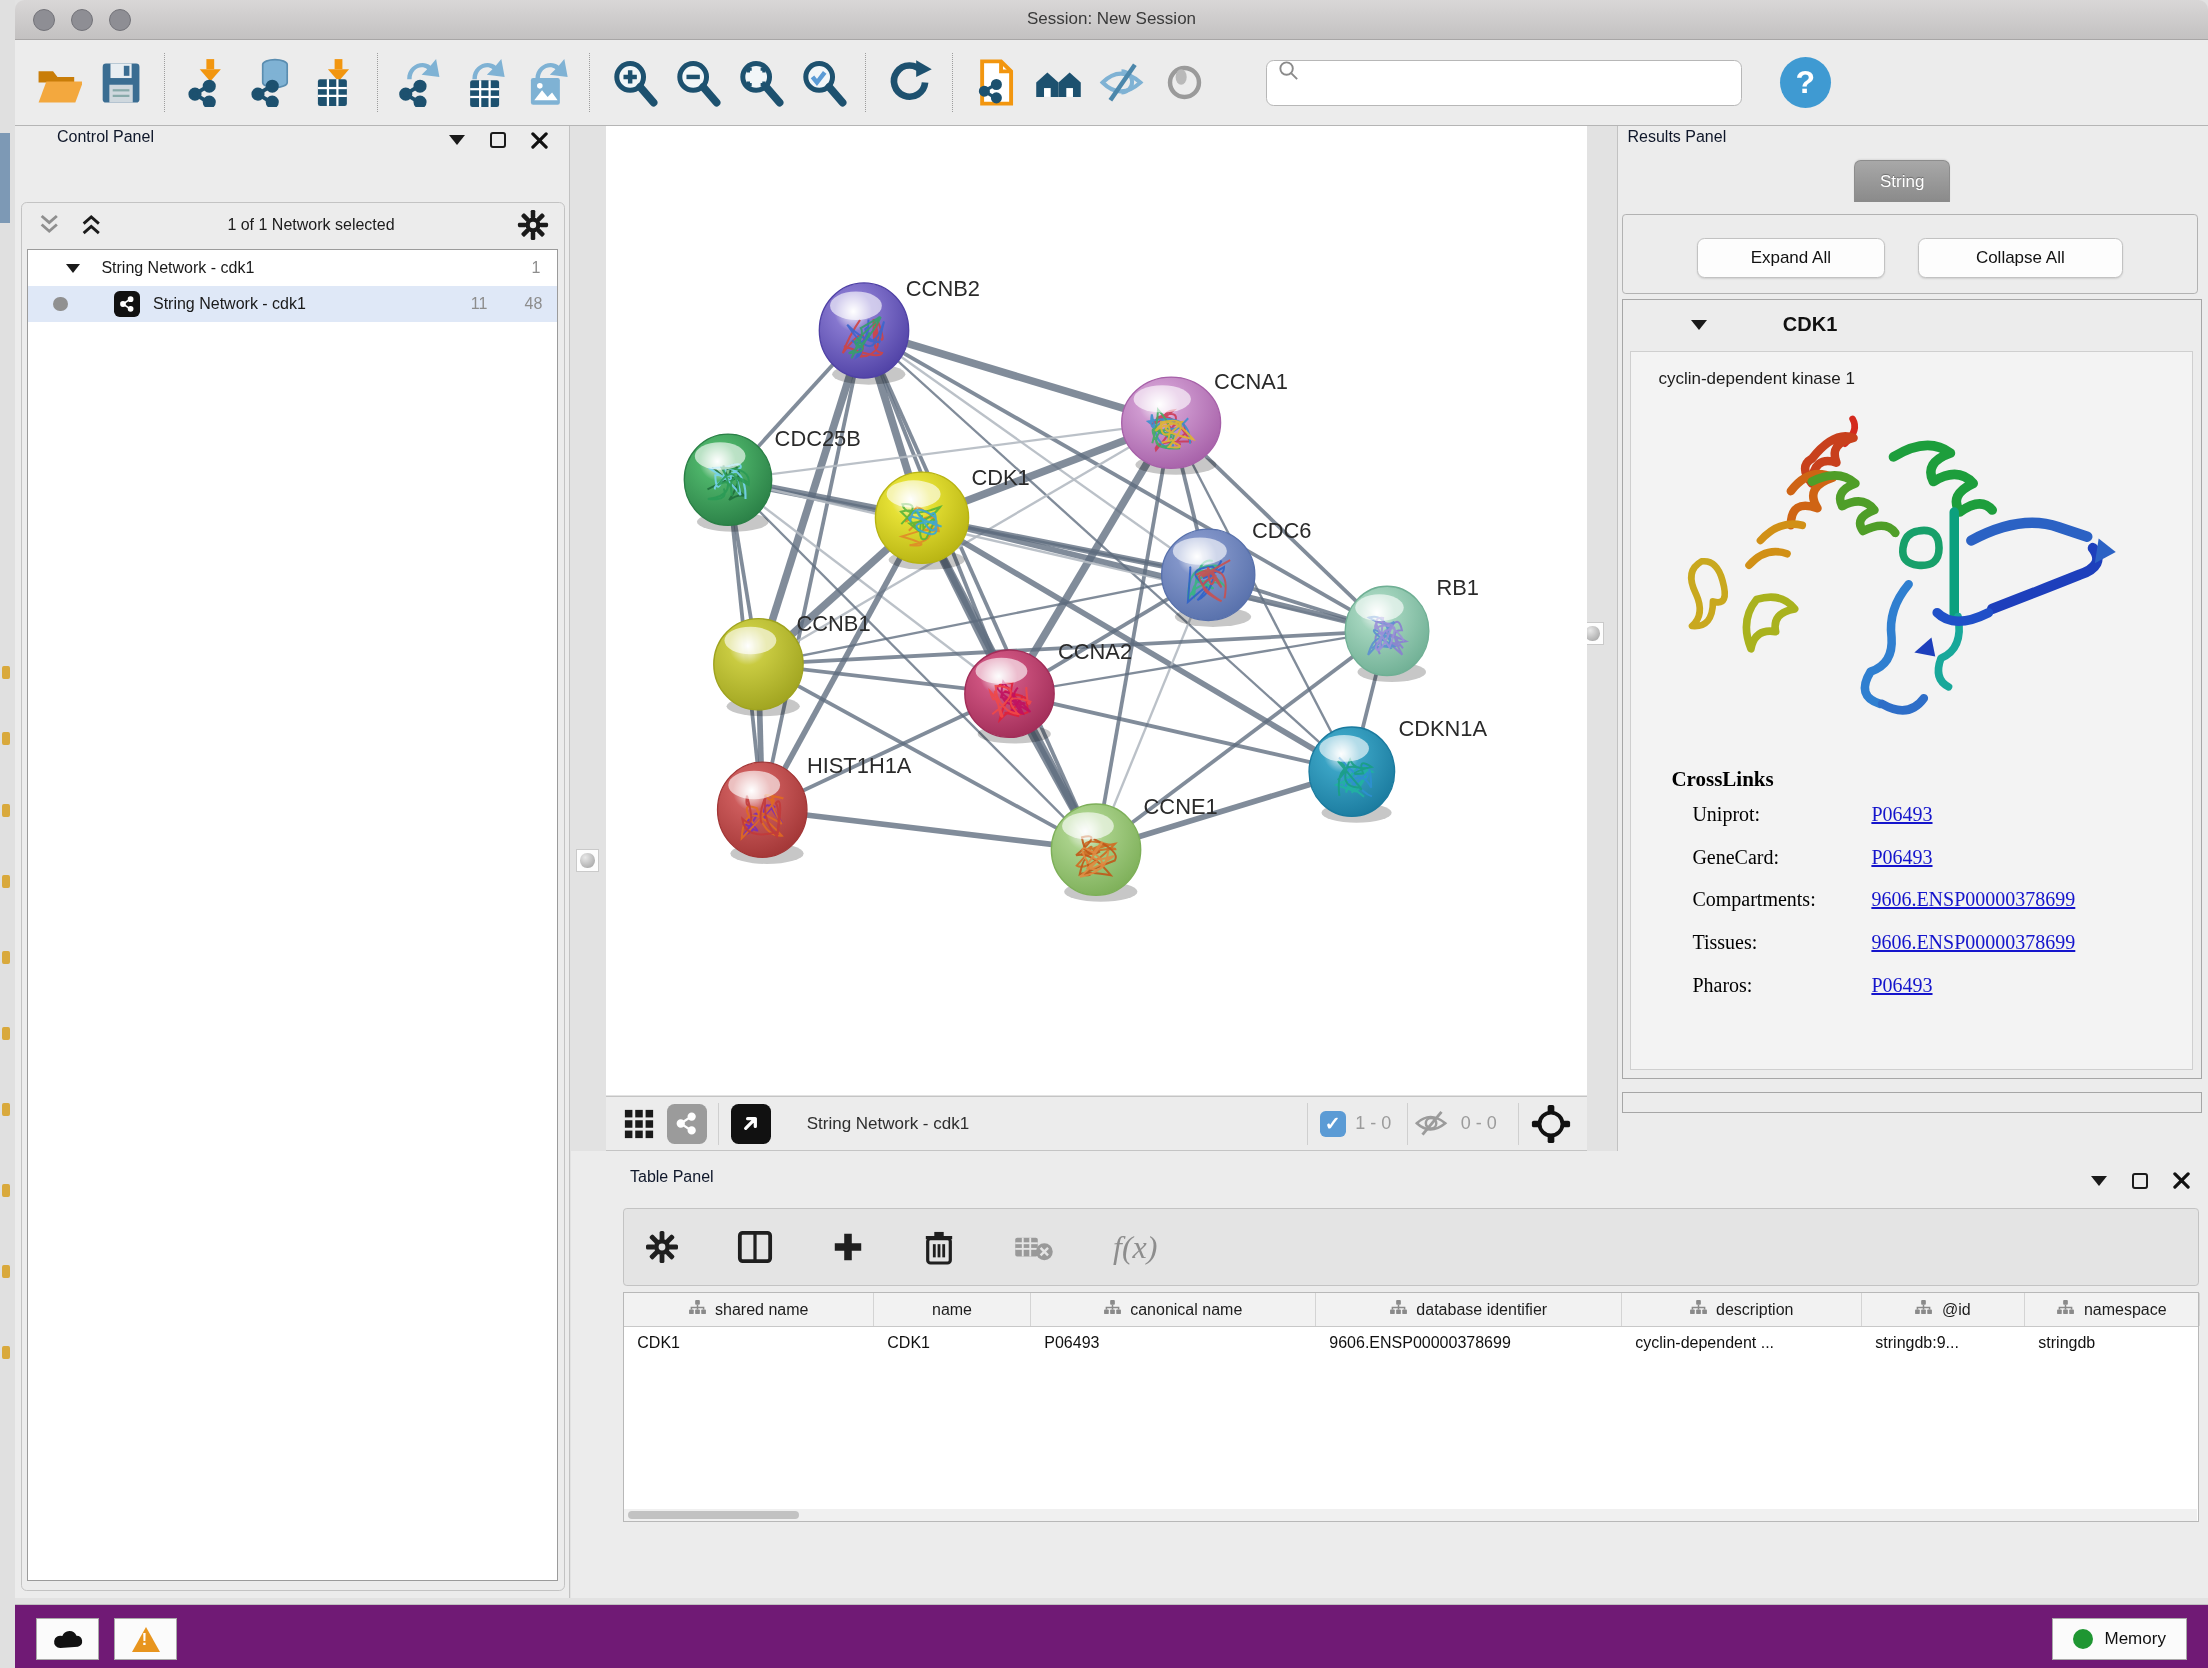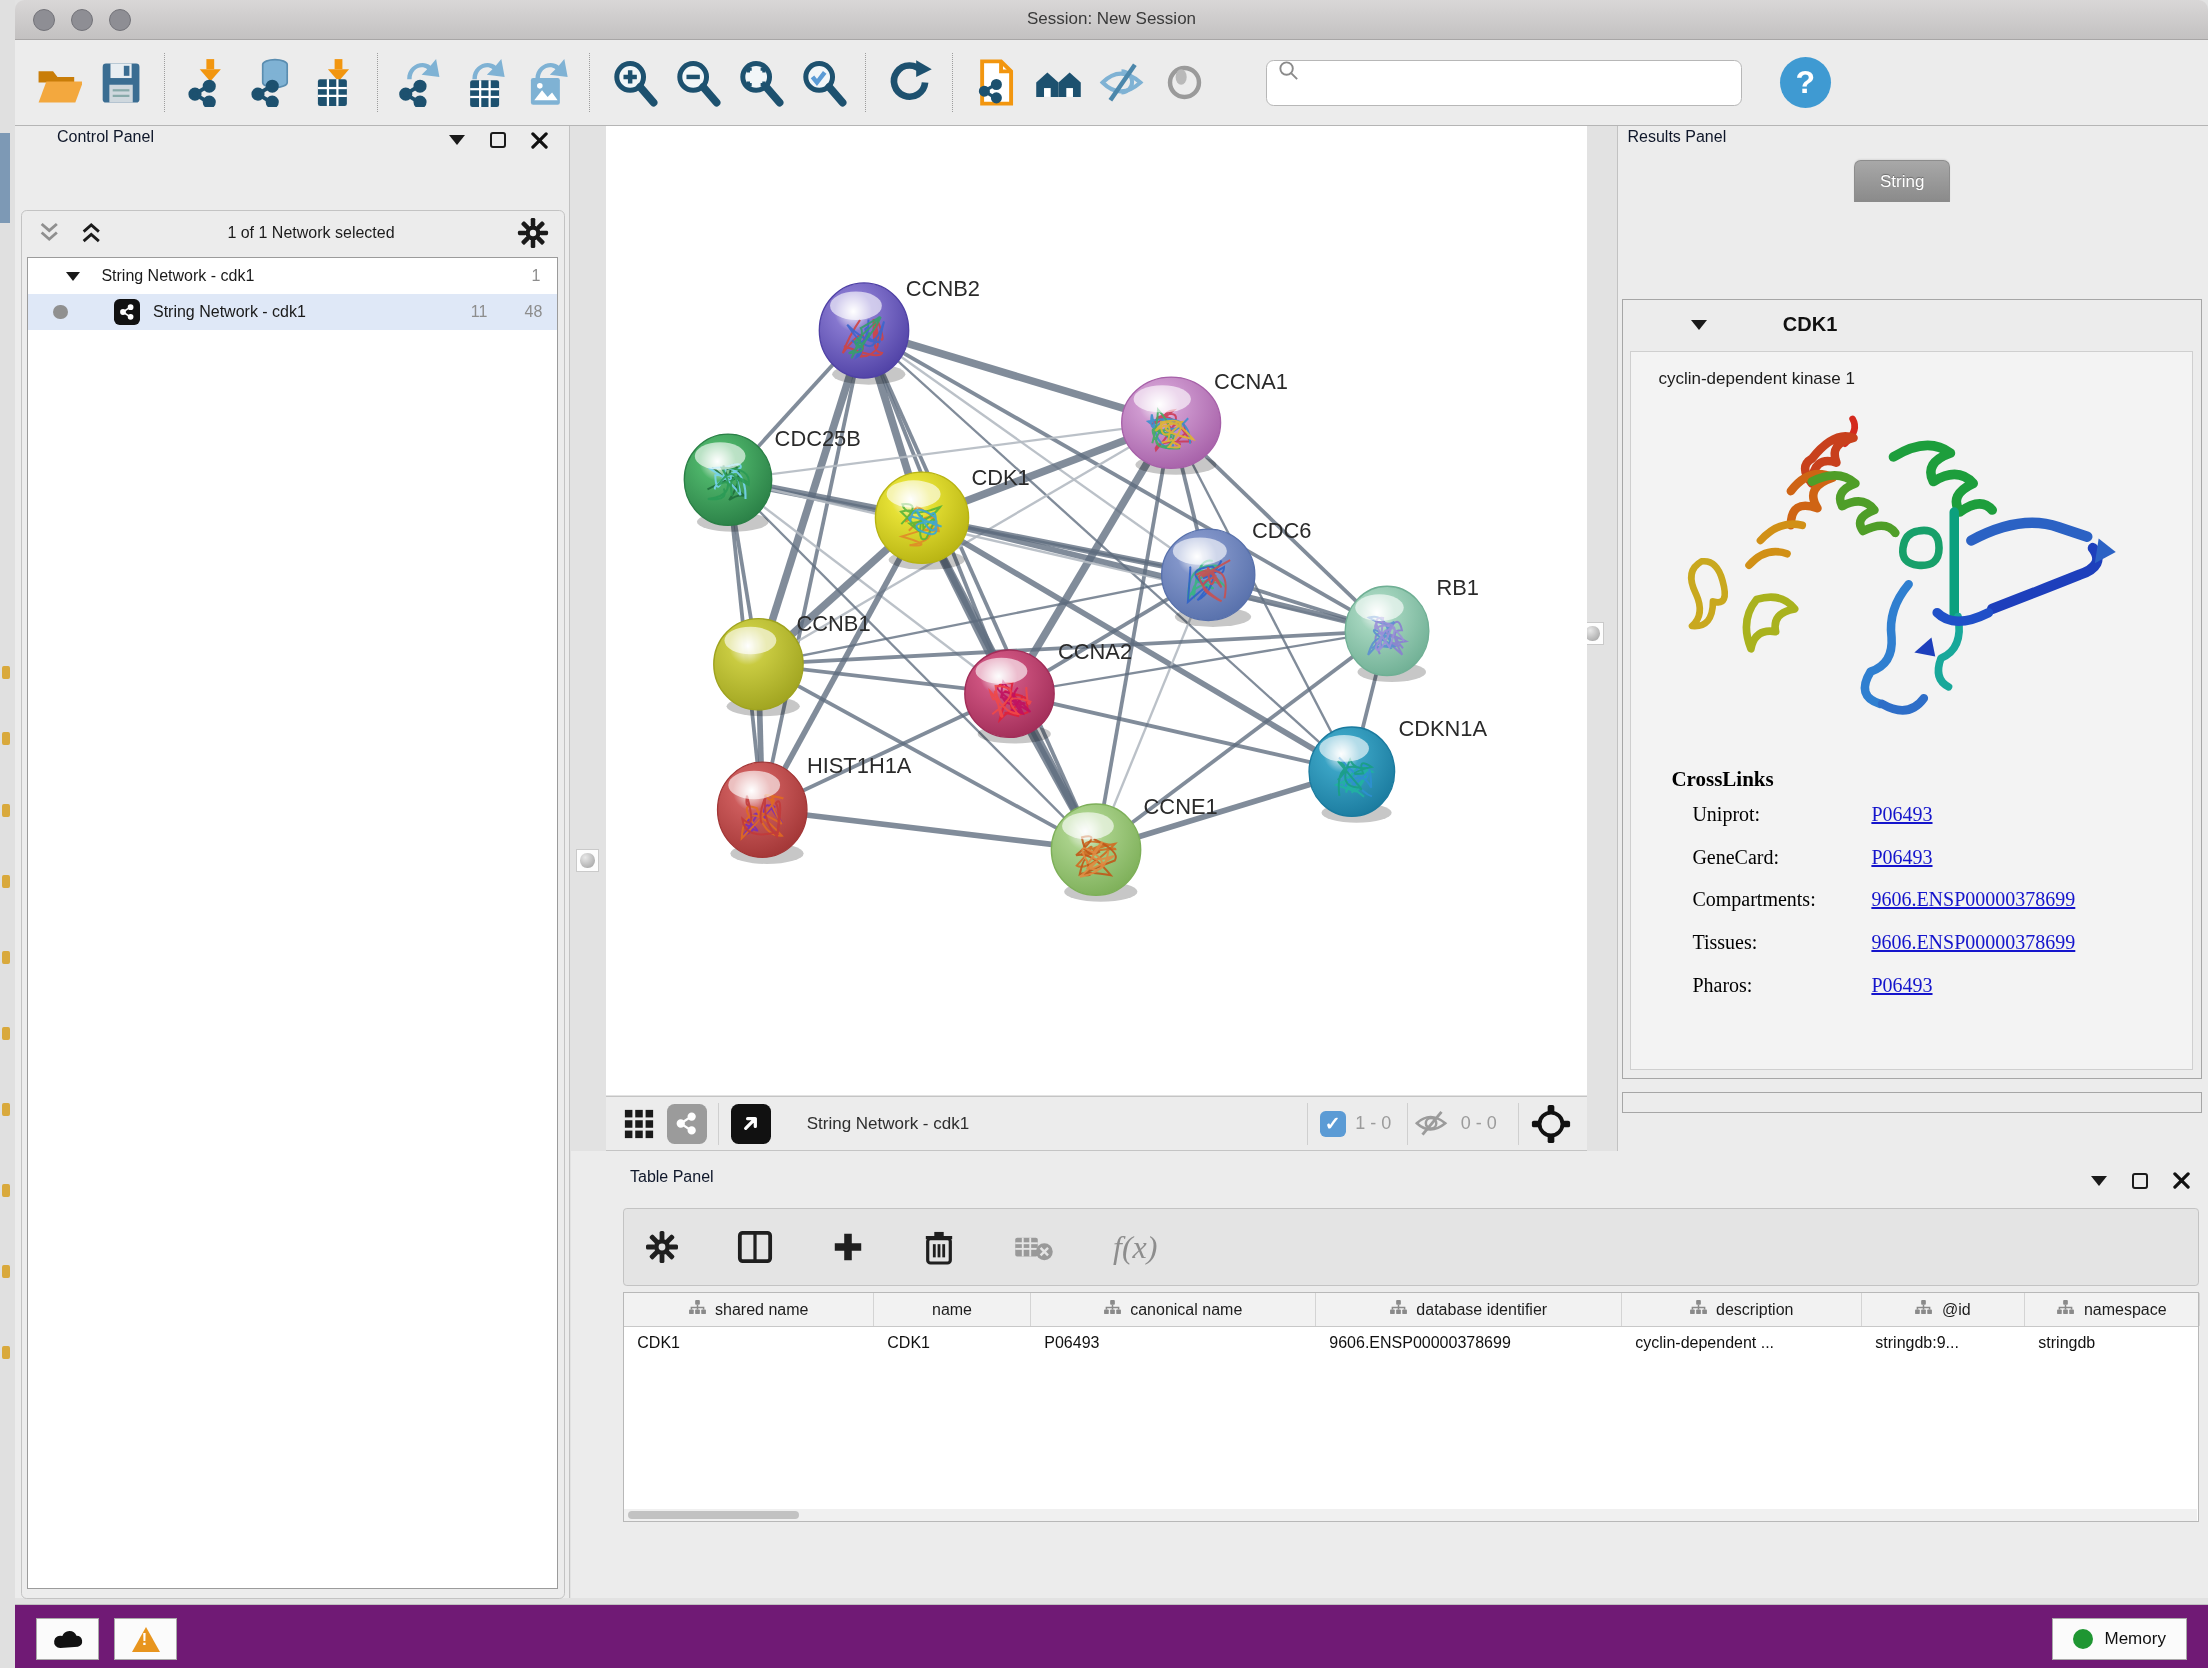--- a/index.html
+++ b/index.html
@@ -41,21 +41,21 @@
   .float-box { width:16px; height:16px; border:2.4px solid #1a1a1a; border-radius:2.9px; }
 
   .tab { height:42px; padding:0 25px; display:flex; align-items:center; justify-content:center;
     font-size:17px; background:#fdfdfd; border:1px solid #d4d4d4; border-bottom:none;
     border-radius:6.7px 6.7px 0 0; color:#1c1c1c; box-shadow:0 -1px 1.9px rgba(0,0,0,0.08); }
   .tab.sel { background:linear-gradient(#a8a8a8,#8a8a8a); color:#fff; text-shadow:0 -1px 1px rgba(0,0,0,.35); border-color:#8d8d8d; }
 
   
   #control-panel { left:15px; top:126px; width:555px; height:1472px; background:#ececec; border-right:1px solid #c2c2c2; }
   #cp-tabs { position:absolute; left:55px; top:34px; display:flex; }
-  #cp-body { position:absolute; left:5.7px; top:84px; width:544px; height:1389px;
+  #cp-body { position:absolute; left:5.7px; top:76px; width:544px; height:1389px;
     border:1px solid #c3c3c3; border-radius:5.7px; background:#ececec; }
   #cp-toolbar { position:absolute; left:0; top:0; width:100%; height:44px; display:flex; align-items:center; }
   #cp-summary { flex:1; text-align:center; font-size:16px; color:#1c1c1c; }
   #cp-tree { position:absolute; left:5.7px; top:46px; width:531px; height:1332px; background:#fff; border:1px solid #9b9b9b; }
   .tree-row { position:relative; height:36px; display:flex; align-items:center; font-size:16px; color:#1a1a1a; }
   .tree-row.sel { background:#dfe8f7; }
   .tree-count { position:absolute; color:#8d8d8d; font-size:16px; }
   .share-badge { width:26px; height:26px; background:#111; border-radius:5.7px; display:flex; align-items:center; justify-content:center; }
 
   
@@ -688,20 +688,24 @@
 <div id="results-panel" class="abs">
   <div style="position:absolute;left:9.5px;top:1.9px" class="panel-title">Results Panel</div>
   <div class="panel-icons" style="right:19px;top:5.7px">
     <div class="tri-down"></div>
     <div class="float-box"></div>
     <svg width="17" height="17" viewBox="0 0 18 18">
         <path d="M2 2 L16 16 M16 2 L2 16" stroke="#111" stroke-width="3.4" stroke-linecap="round"></path>
       </svg>
   </div>
   <div id="rp-tab" class="tab sel">String</div>
+  <div id="rp-btnbox">
+    <div class="rp-btn" style="left:74px;width:188px">Expand All</div>
+    <div class="rp-btn" style="left:295px;width:205px">Collapse All</div>
+  </div>
   <div id="rp-main">
     <div id="rp-sec-head">
       <div class="tri-down" style="margin-left:68px"></div>
       <div id="rp-sec-name">CDK1</div>
     </div>
     <div id="rp-inner">
       <div id="rp-desc">cyclin-dependent kinase 1</div>
       <svg id="protein-svg" style="position:absolute;left:38px;top:46px" width="447" height="361" viewBox="0 0 470 380">
 <g fill="none" stroke-linecap="round" stroke-linejoin="round">
  <path d="M185 20 q 15 -14 8 -26" stroke="#d42a1e" stroke-width="7" transform="translate(0 28)"></path>

